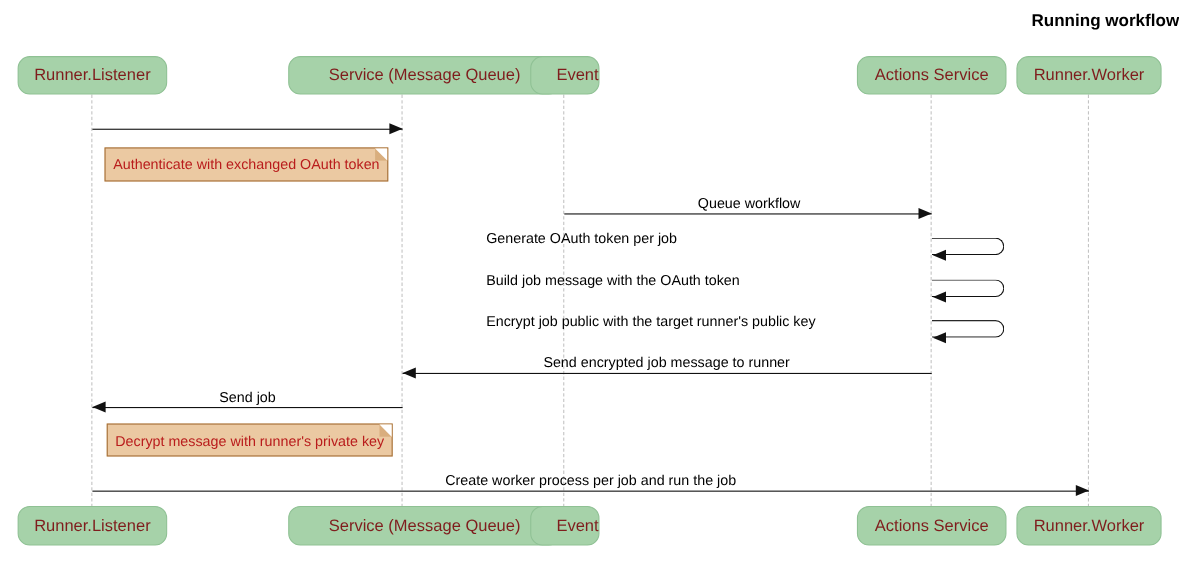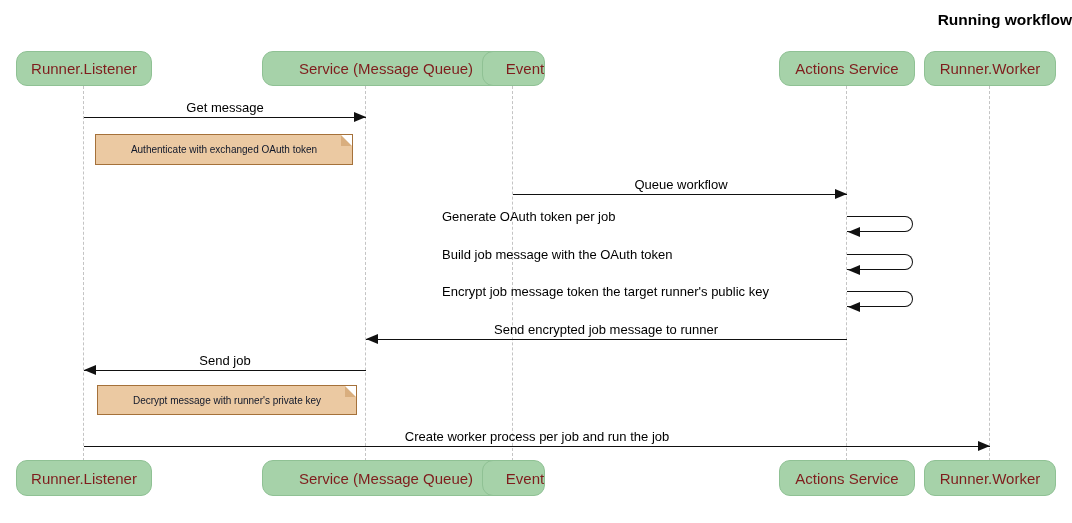--- a/index.html
+++ b/index.html
@@ -45,21 +45,21 @@
   }
   .self-loop{
     position:absolute;width:66px;height:16px;box-sizing:border-box;
     border:1.4px solid #111;border-left:none;
     border-radius:0 12px 12px 0;
   }
   .note{
     position:absolute;box-sizing:border-box;
     background:#ebc9a2;border:1.2px solid #a5713a;
     display:flex;align-items:center;justify-content:center;
-    font-size:10px;color:#0f172a;white-space:nowrap;
+    font-size:13px;color:#b91c1c;white-space:nowrap;
   }
   .note::after{
     content:"";position:absolute;top:0;right:0;width:0;height:0;
     border-style:solid;border-width:0 11px 11px 0;
     border-color:#ffffff #ffffff #d9ae7e #d9ae7e;
   }
 
   
   .ax0{left:16px;width:136px;}
   .ax1{left:262px;width:248px;}
@@ -83,39 +83,38 @@
   <div class="lifeline ll2"></div>
   <div class="lifeline ll3"></div>
   <div class="lifeline ll4"></div>
 
   <div class="actor arow-top ax0">Runner.Listener</div>
   <div class="actor arow-top ax1">Service (Message Queue)</div>
   <div class="actor arow-top ax2">Event</div>
   <div class="actor arow-top ax3">Actions Service</div>
   <div class="actor arow-top ax4">Runner.Worker</div>
 
-  <div class="msg-label" style="left:125px;top:100px;width:200px;">Get message</div>
   <div class="msg-line" style="left:84px;top:117px;width:282px;"></div>
   <div class="head-r" style="left:354px;top:112px;"></div>
 
   <div class="note" style="left:95px;top:134px;width:258px;height:31px;">Authenticate with exchanged OAuth token</div>
 
   <div class="msg-label" style="left:581px;top:177px;width:200px;">Queue workflow</div>
   <div class="msg-line" style="left:513px;top:194px;width:334px;"></div>
   <div class="head-r" style="left:835px;top:189px;"></div>
 
   <div class="msg-label right" style="left:442px;top:209px;width:400px;">Generate OAuth token per job</div>
   <div class="self-loop" style="left:847px;top:216px;"></div>
   <div class="head-l" style="left:848px;top:227px;"></div>
 
   <div class="msg-label right" style="left:442px;top:247px;width:400px;">Build job message with the OAuth token</div>
   <div class="self-loop" style="left:847px;top:254px;"></div>
   <div class="head-l" style="left:848px;top:265px;"></div>
 
-  <div class="msg-label right" style="left:442px;top:284px;width:400px;">Encrypt job message token the target runner's public key</div>
+  <div class="msg-label right" style="left:442px;top:284px;width:400px;">Encrypt job public with the target runner's public key</div>
   <div class="self-loop" style="left:847px;top:291px;"></div>
   <div class="head-l" style="left:848px;top:302px;"></div>
 
   <div class="msg-label" style="left:456px;top:322px;width:300px;">Send encrypted job message to runner</div>
   <div class="msg-line" style="left:366px;top:339px;width:481px;"></div>
   <div class="head-l" style="left:366px;top:334px;"></div>
 
   <div class="msg-label" style="left:125px;top:353px;width:200px;">Send job</div>
   <div class="msg-line" style="left:84px;top:370px;width:282px;"></div>
   <div class="head-l" style="left:84px;top:365px;"></div>

